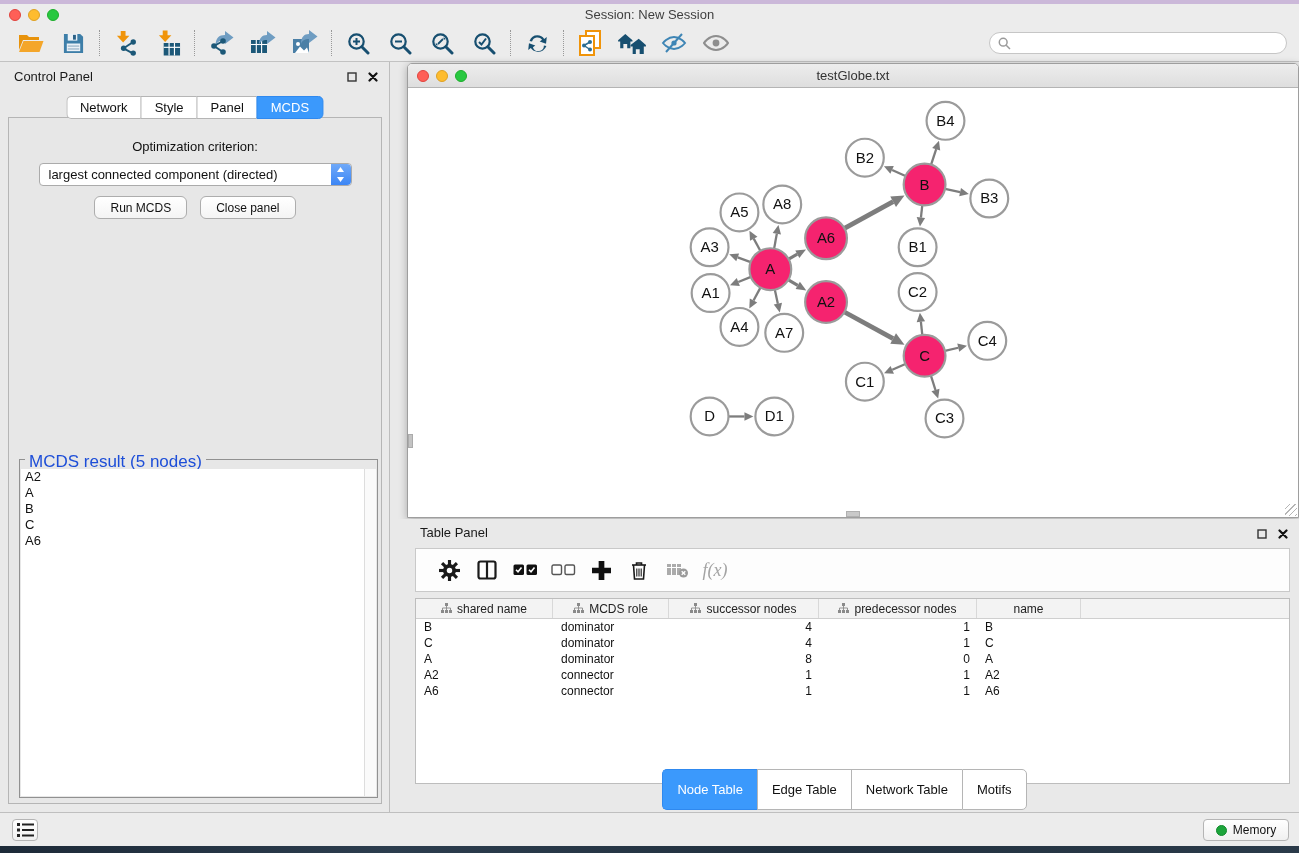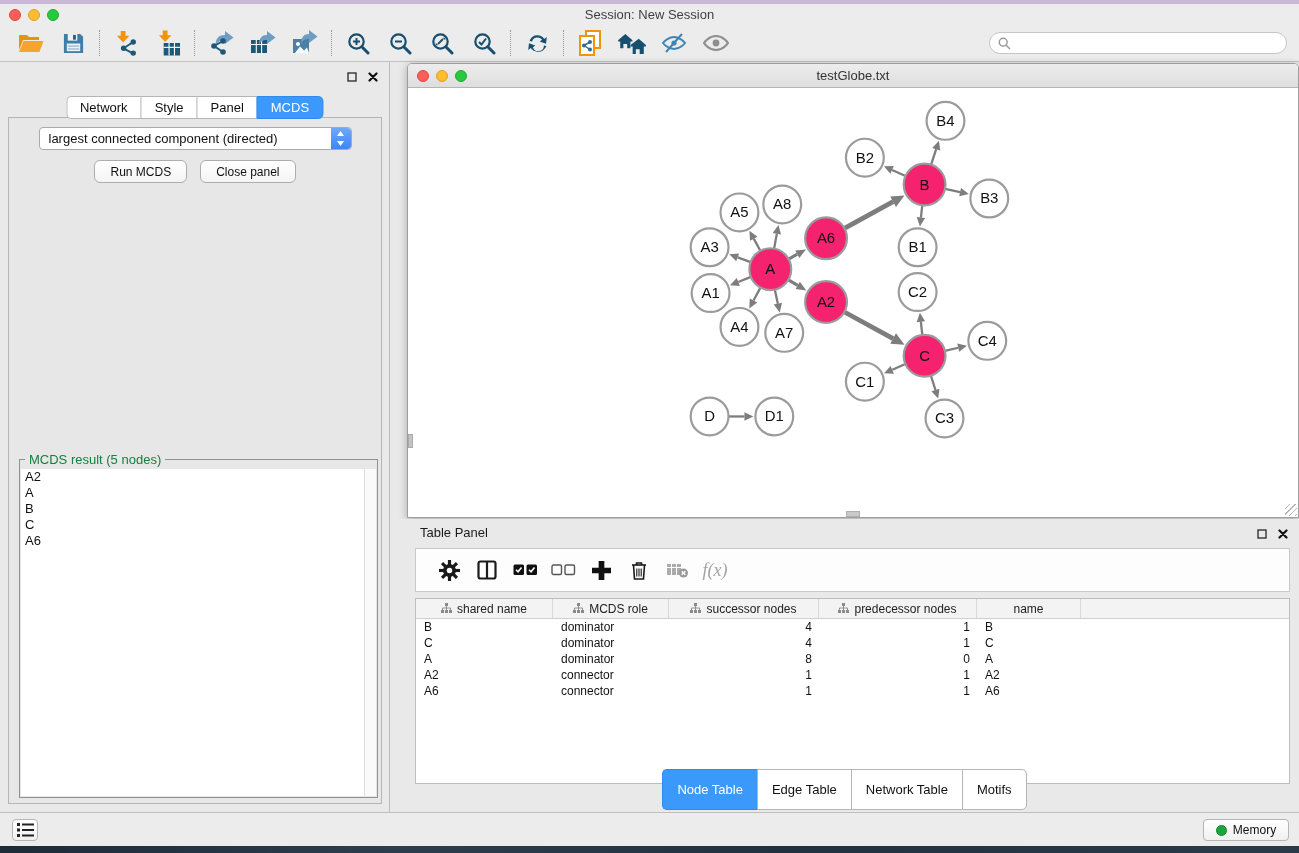--- a/index.html
+++ b/index.html
@@ -55,21 +55,21 @@
     padding-left:9px; color:#111; cursor:pointer; }
   .dd-stepper { position:absolute; right:0px; top:0px; bottom:0px; width:20px;
     background:linear-gradient(#6fa9f9,#3c86f5); border-radius:0 4px 4px 0;
     display:flex; align-items:center; justify-content:center; }
   .btnrow { display:flex; justify-content:center; gap:13px; margin-top:10px; }
   .cbtn { background:linear-gradient(#ffffff,#f4f4f4); border:1px solid #adadad; border-radius:6px;
     height:23px; font-size:12px; padding:0 15px; color:#111; cursor:pointer;
     font-family:"Liberation Sans",sans-serif; }
   .groupbox { position:absolute; left:10px; right:3px; top:341px; bottom:5px; border:1px solid #919191; }
   .gb-legend { position:absolute; top:-8px; left:5px; background:#e7e7e7; padding:0 4px;
-    font-size:13px; color:#15803d; }
+    font-size:17px; color:#1d4ed8; }
   .gb-list { position:absolute; top:9px; left:1px; right:13px; bottom:1px; background:#fff; overflow:hidden; }
   .gb-scroll { position:absolute; top:9px; right:1px; width:12px; bottom:1px; background:#fafafa;
     border-left:1px solid #ddd; }
   .gb-item { font-size:13px; line-height:16px; padding-left:4px; color:#111; }
 
   
   .workspace { flex:1; position:relative; }
 
   
   .netwin { position:absolute; left:17px; top:1px; right:0; height:455px; background:#fff;
@@ -279,39 +279,41 @@
       <circle cx="5.2" cy="5.2" r="3.9" fill="none" stroke="#9a9a9a" stroke-width="1.5"></circle>
       <line x1="8.2" y1="8.2" x2="12" y2="12" stroke="#9a9a9a" stroke-width="1.5"></line>
     </svg>
     <input placeholder="" style="">
   </div>
 </div>
 
 <div class="main">
 
   <div class="cpanel">
+    <div class="cp-head">Control Panel</div>
     <div class="panel-icons">
       <div class="pi">
         <svg width="10" height="10">
             <rect x="1" y="1" width="8" height="8" fill="none" stroke="#333" stroke-width="1.4"></rect>
           </svg>
       </div>
       <div class="pi">
         <svg width="10" height="10">
             <path d="M1.5 1.5l7 7M8.5 1.5l-7 7" stroke="#111" stroke-width="2.2" stroke-linecap="round"></path>
           </svg>
       </div>
     </div>
     <div class="cp-tabs tabgroup" id="cp-tabs">
         <div class="tab">Network</div>
         <div class="tab">Style</div>
         <div class="tab">Panel</div>
         <div class="tab active">MCDS</div>
       </div>
     <div class="cp-content">
+      <div class="opt-label">Optimization criterion:</div>
       <div class="dd">
         <span>largest connected component (directed)</span>
         <div class="dd-stepper">
           <svg width="9" height="15" viewBox="0 0 9 15">
               <path d="M4.5 0L8 5H1z" fill="#fff"></path>
               <path d="M4.5 15L1 10h7z" fill="#fff"></path>
             </svg>
         </div>
       </div>
       <div class="btnrow">

